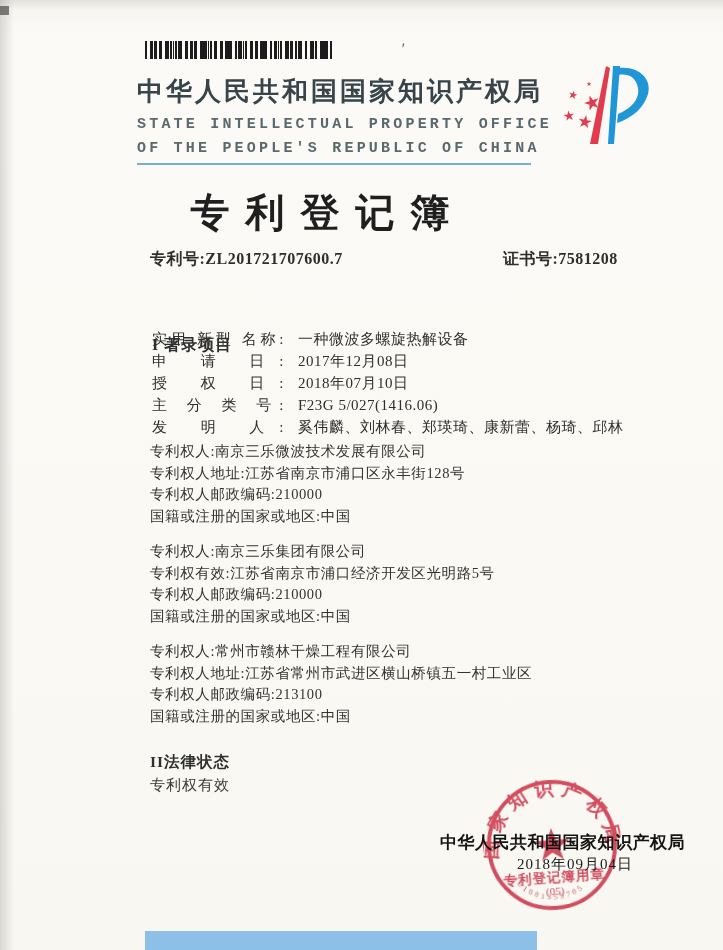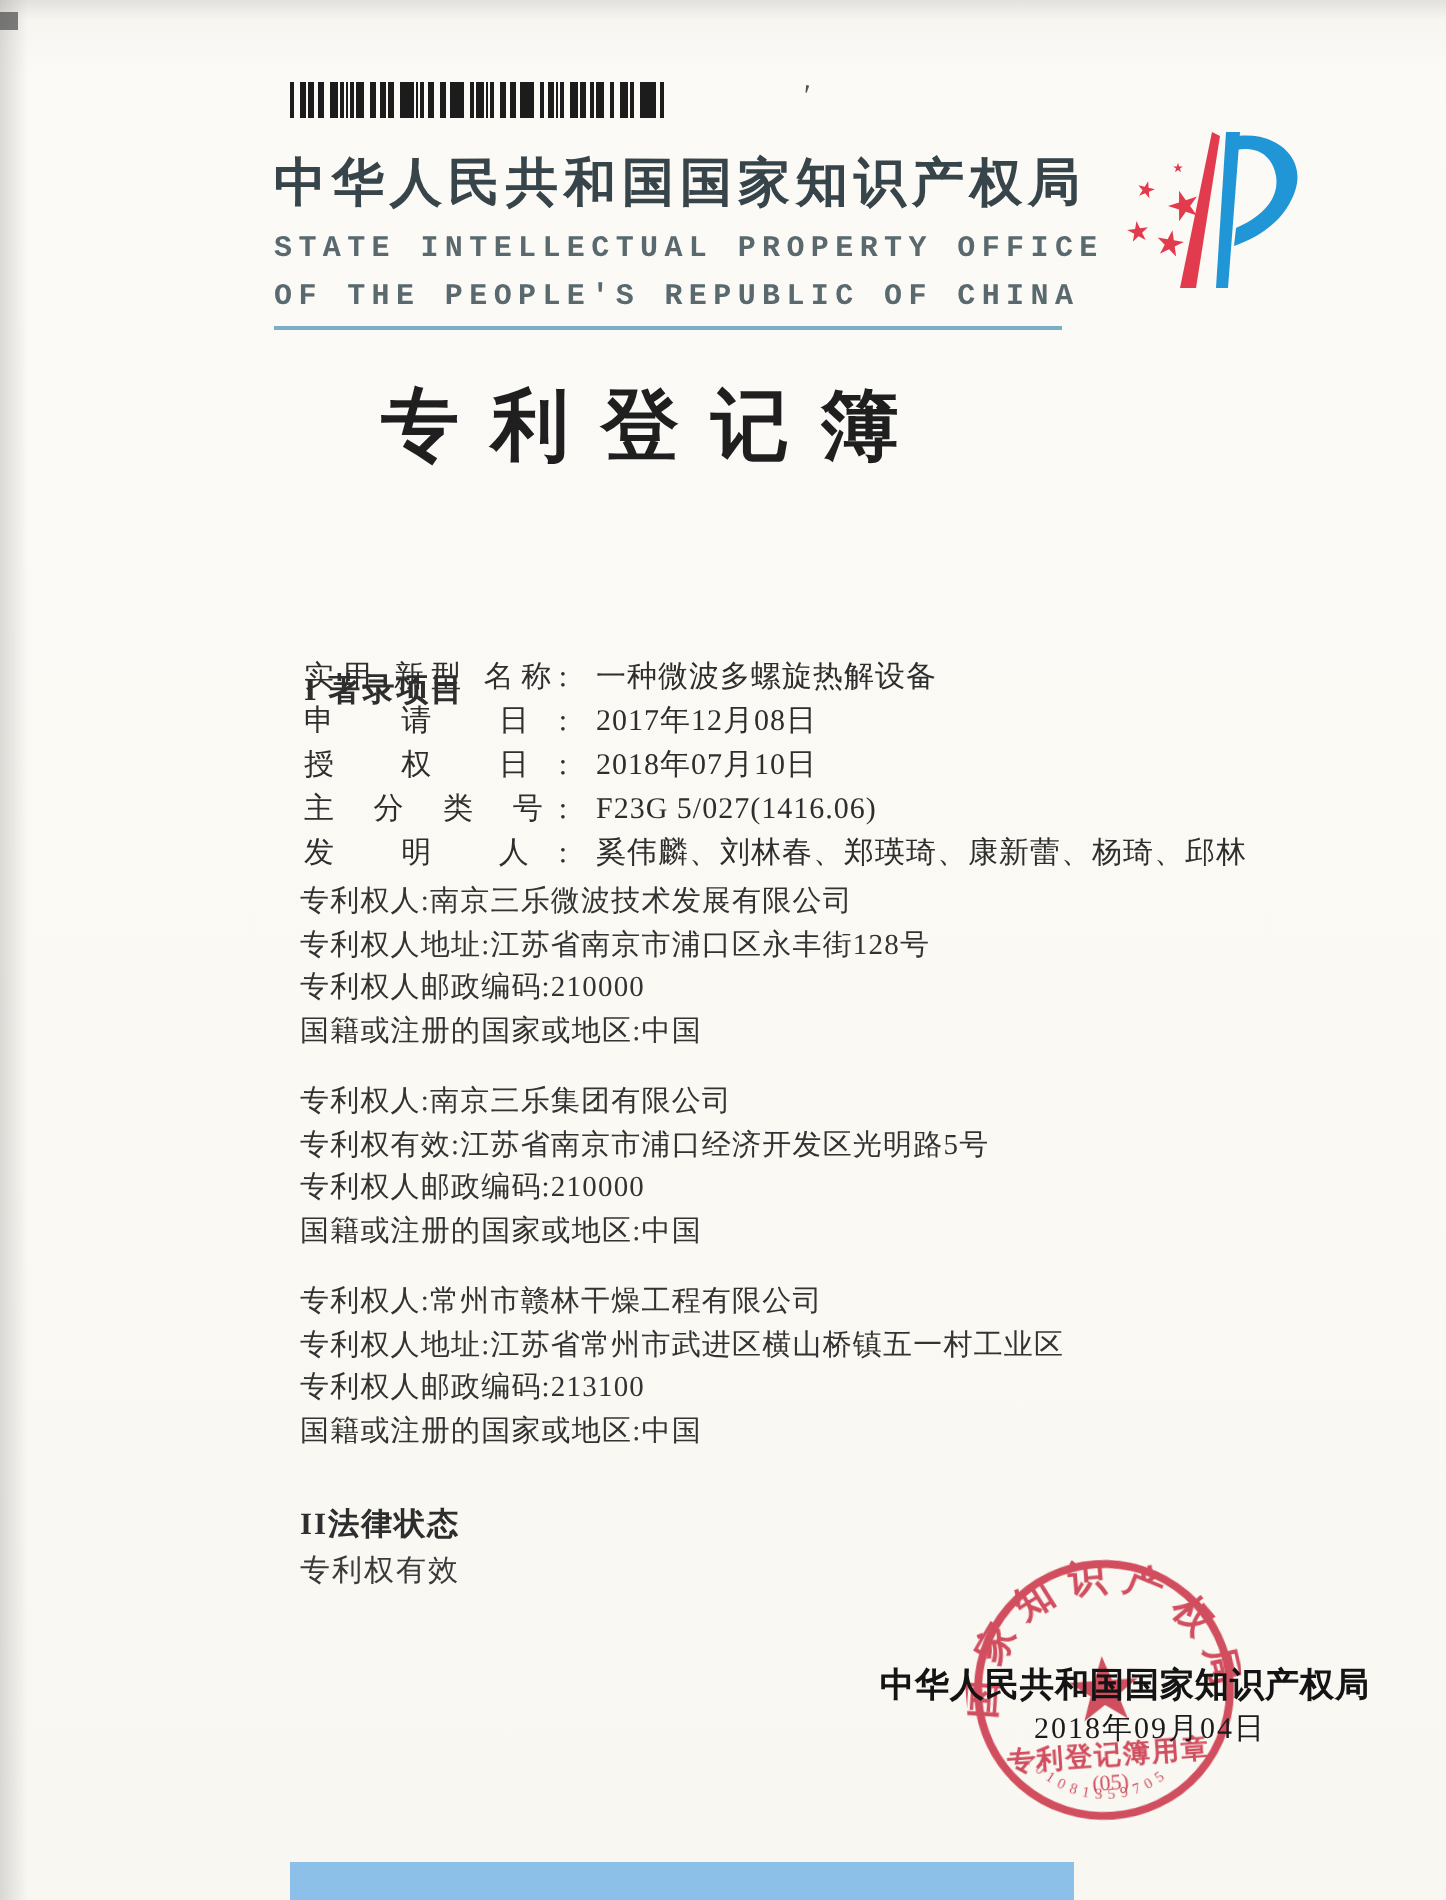--- a/index.html
+++ b/index.html
@@ -99,20 +99,24 @@
 
   <div class="hdr">
     <div class="hdr-cn">中华人民共和国国家知识产权局</div>
     <div class="hdr-en">STATE  INTELLECTUAL  PROPERTY  OFFICE</div>
     <div class="hdr-en">OF  THE  PEOPLE'S  REPUBLIC  OF  CHINA</div>
     <div class="hdr-rule"></div>
   </div>
 
   <div class="doc-title">专利登记簿</div>
 
+  <div class="num-row">
+    <span class="pno">专利号:ZL201721707600.7</span>
+    <span class="cno">证书号:7581208</span>
+  </div>
 
   <div class="sec1-h">I 著录项目</div>
 
   <div class="biblio">
     <div class="row">
       <span class="lbl">实用 新型 名称:</span><span class="val">一种微波多螺旋热解设备</span>
     </div>
     <div class="row">
       <span class="lbl">申 请 日:</span><span class="val">2017年12月08日</span>
     </div>

